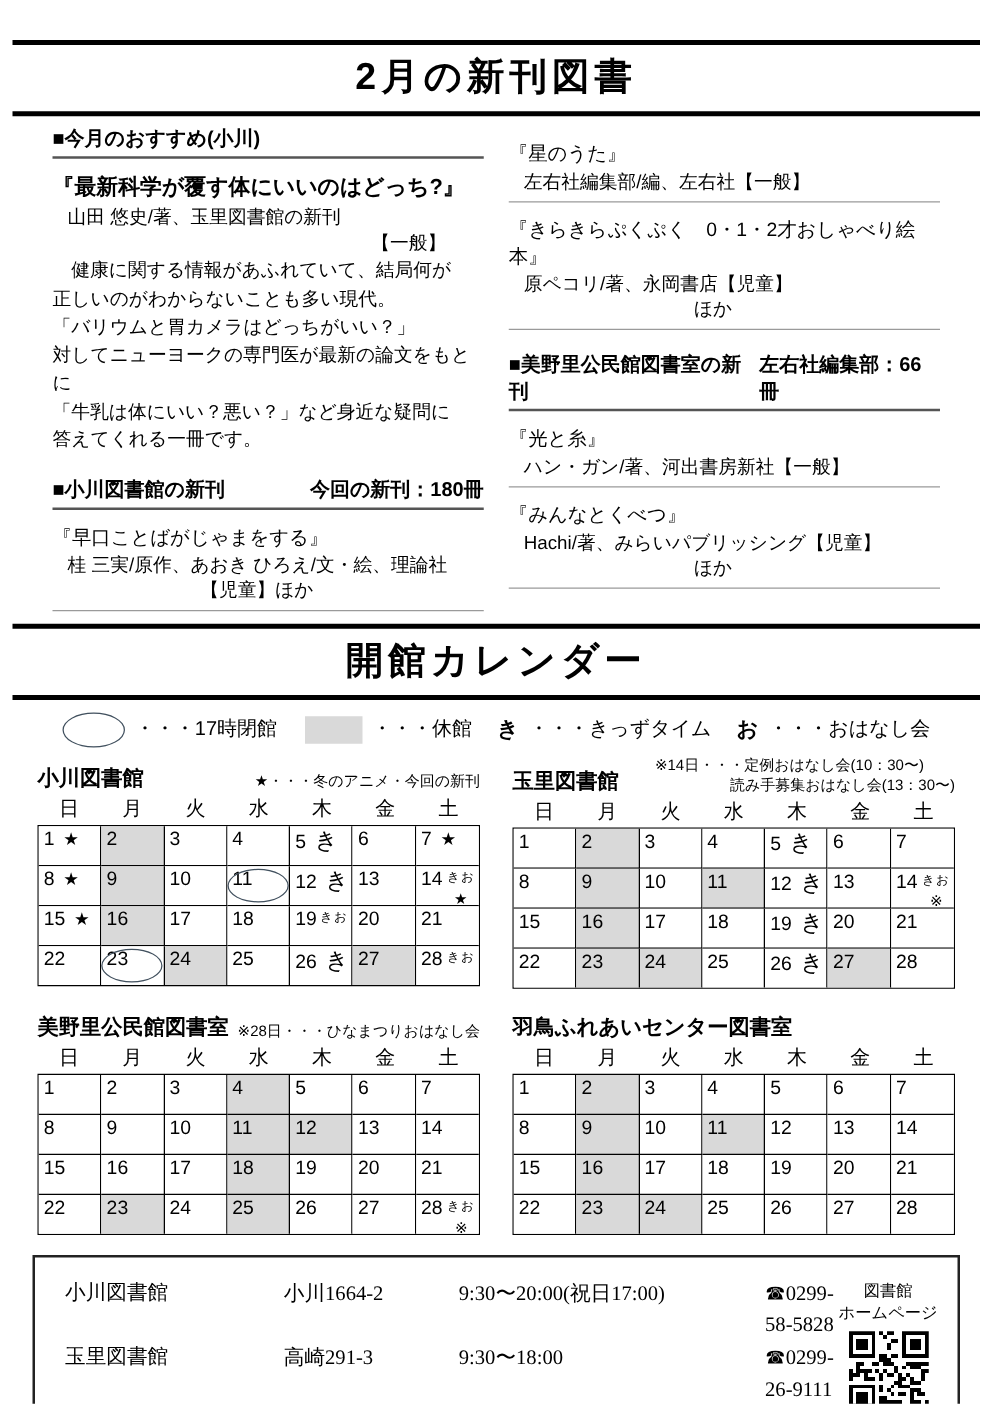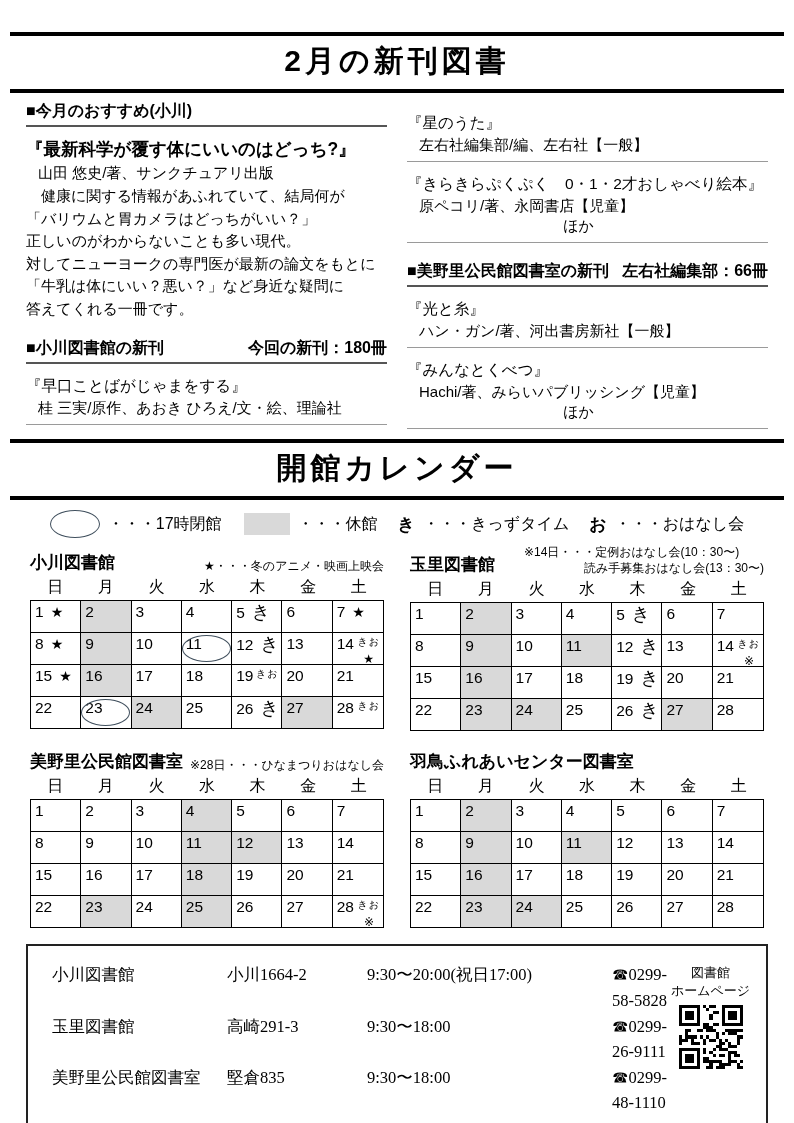--- a/index.html
+++ b/index.html
@@ -8,21 +8,21 @@
     font-family:"Liberation Sans","DejaVu Sans",sans-serif;
     overflow:hidden;position:relative;
   }
   .rule{background:#000;height:4px;margin:0 10px;}
   .rule.first{margin-top:32px;}
   .big-title{
     margin:0;text-align:center;font-size:30px;font-weight:bold;
     letter-spacing:4px;padding:5px 0 7px;
   }
   
-  .cols{display:flex;gap:20px;padding:8px 26px 0;}
+  .cols{display:flex;gap:20px;padding:8px 42px 0;}
   .col{width:50%;}
   .sec + .sec{margin-top:18px;}
   .sec-head{
     display:flex;justify-content:space-between;align-items:baseline;
     font-weight:bold;font-size:16px;border-bottom:2px solid #555;
     padding-bottom:3px;
   }
   .rec-title{font-size:17.5px;font-weight:bold;margin-top:10px;}
   .rec-author{font-size:15px;margin-top:3px;padding-left:12px;}
   .rec-cat{font-size:15px;text-align:right;padding-right:30px;margin-top:2px;}
@@ -86,39 +86,41 @@
   <h1 class="big-title">2月の新刊図書</h1>
   <div class="rule"></div>
 
   <div class="cols">
     <div class="col">
       <div class="sec">
         <div class="sec-head">
           <span>■今月のおすすめ(小川)</span>
         </div>
         <div class="rec-title">『最新科学が覆す体にいいのはどっち?』</div>
-        <div class="rec-author">山田 悠史/著、サンクチュアリ出版</div>
+        <div class="rec-author">山田 悠史/著、玉里図書館の新刊</div>
+        <div class="rec-cat">【一般】</div>
         <div class="rec-desc">
             <div class="desc-line">　健康に関する情報があふれていて、結局何が</div>
+            <div class="desc-line">正しいのがわからないことも多い現代。</div>
             <div class="desc-line">「バリウムと胃カメラはどっちがいい？」</div>
-            <div class="desc-line">正しいのがわからないことも多い現代。</div>
             <div class="desc-line">対してニューヨークの専門医が最新の論文をもとに</div>
             <div class="desc-line">「牛乳は体にいい？悪い？」など身近な疑問に</div>
             <div class="desc-line">答えてくれる一冊です。</div>
           </div>
       </div>
       <div class="sec">
         <div class="sec-head">
           <span>■小川図書館の新刊</span>
           <span>今回の新刊：180冊</span>
         </div>
         <div>
             <div class="book">
               <div class="book-title">『早口ことばがじゃまをする』</div>
               <div class="book-author">桂 三実/原作、あおき ひろえ/文・絵、理論社</div>
+              <div class="book-extra">【児童】ほか</div>
               <div class="book-divider"></div>
             </div>
           </div>
       </div>
     </div>
     <div class="col">
       <div class="sec">
         <div>
             <div class="book">
               <div class="book-title">『星のうた』</div>
@@ -167,21 +169,21 @@
     <span class="sym">き</span>
     <span>・・・きっずタイム</span>
     <span class="sym">お</span>
     <span>・・・おはなし会</span>
   </div>
 
   <div class="cal-grid-wrap">
       <div class="cal-block">
         <div class="cal-head">
           <span class="cal-name">小川図書館</span>
-          <span class="cal-note">★・・・冬のアニメ・映画上映会</span>
+          <span class="cal-note">★・・・冬のアニメ・今回の新刊</span>
         </div>
         <div class="weekdays">
           <span>日</span>
           <span>月</span>
           <span>火</span>
           <span>水</span>
           <span>木</span>
           <span>金</span>
           <span>土</span>
         </div>

